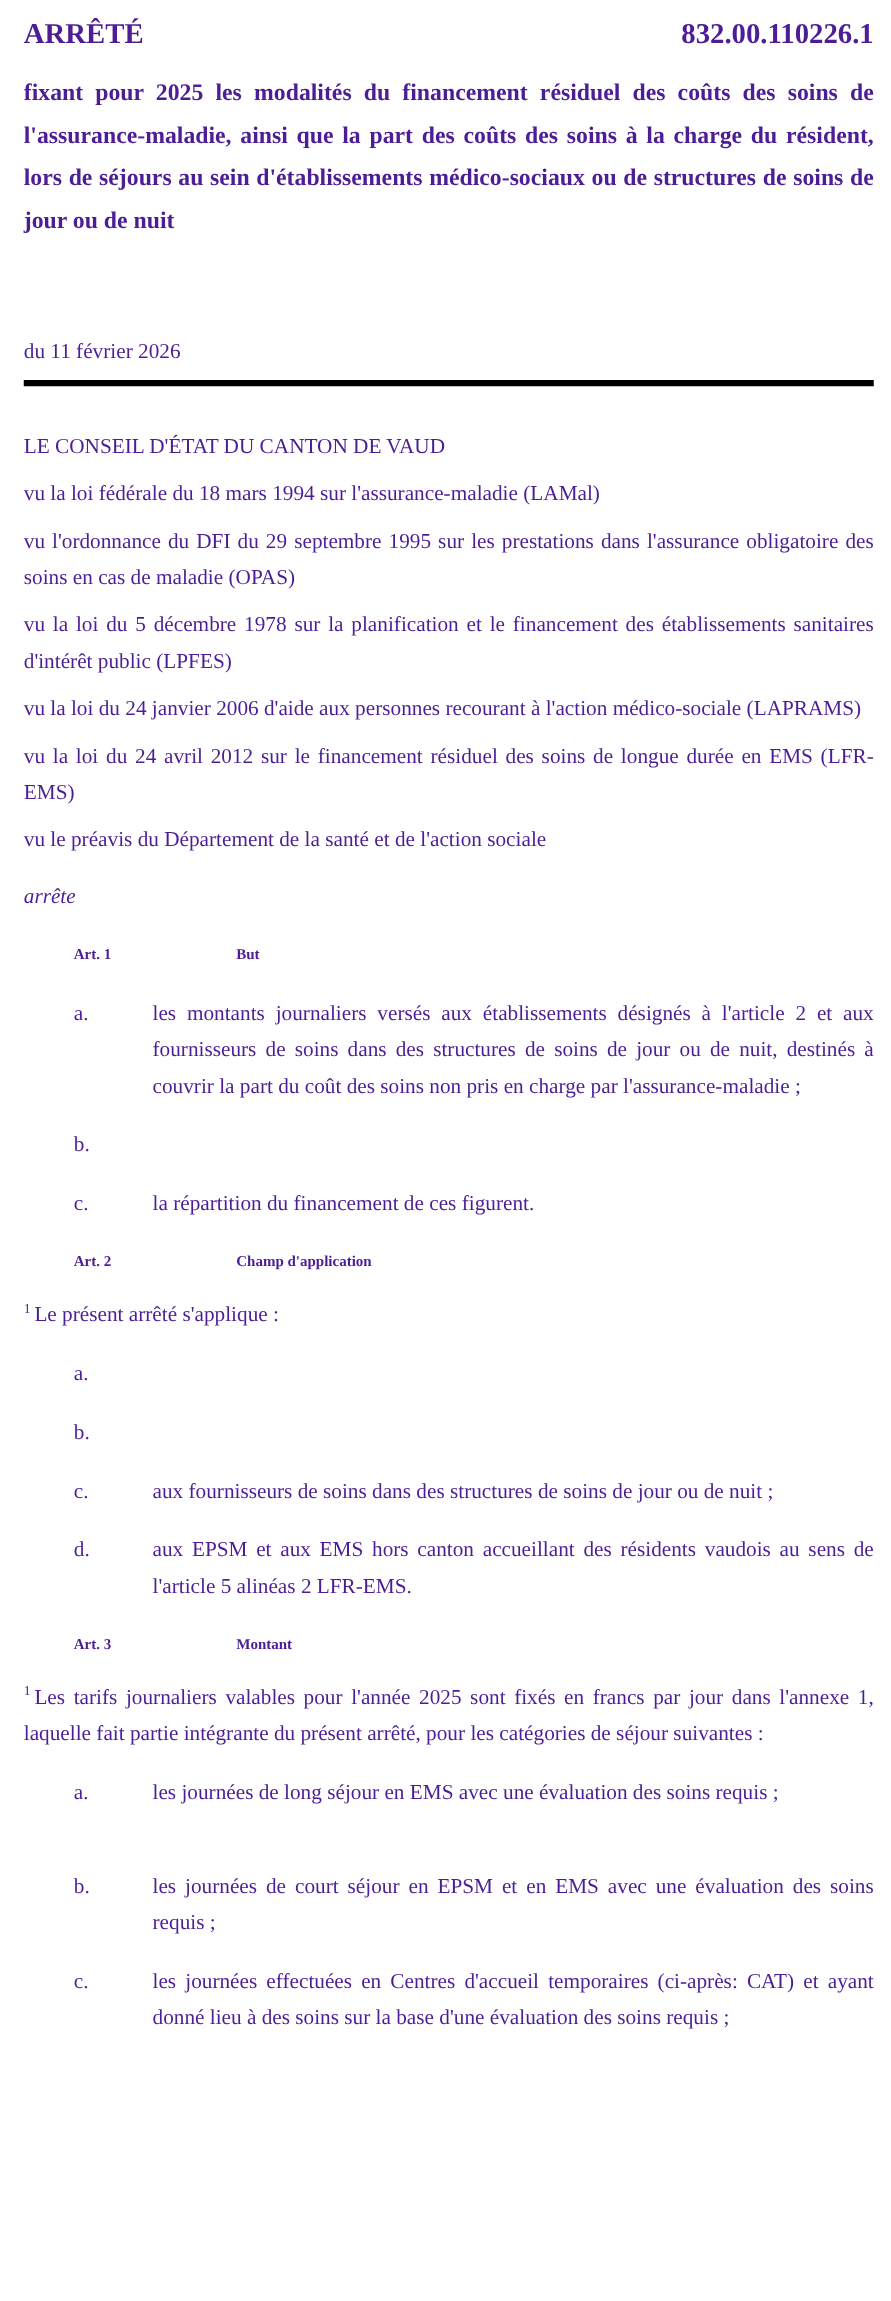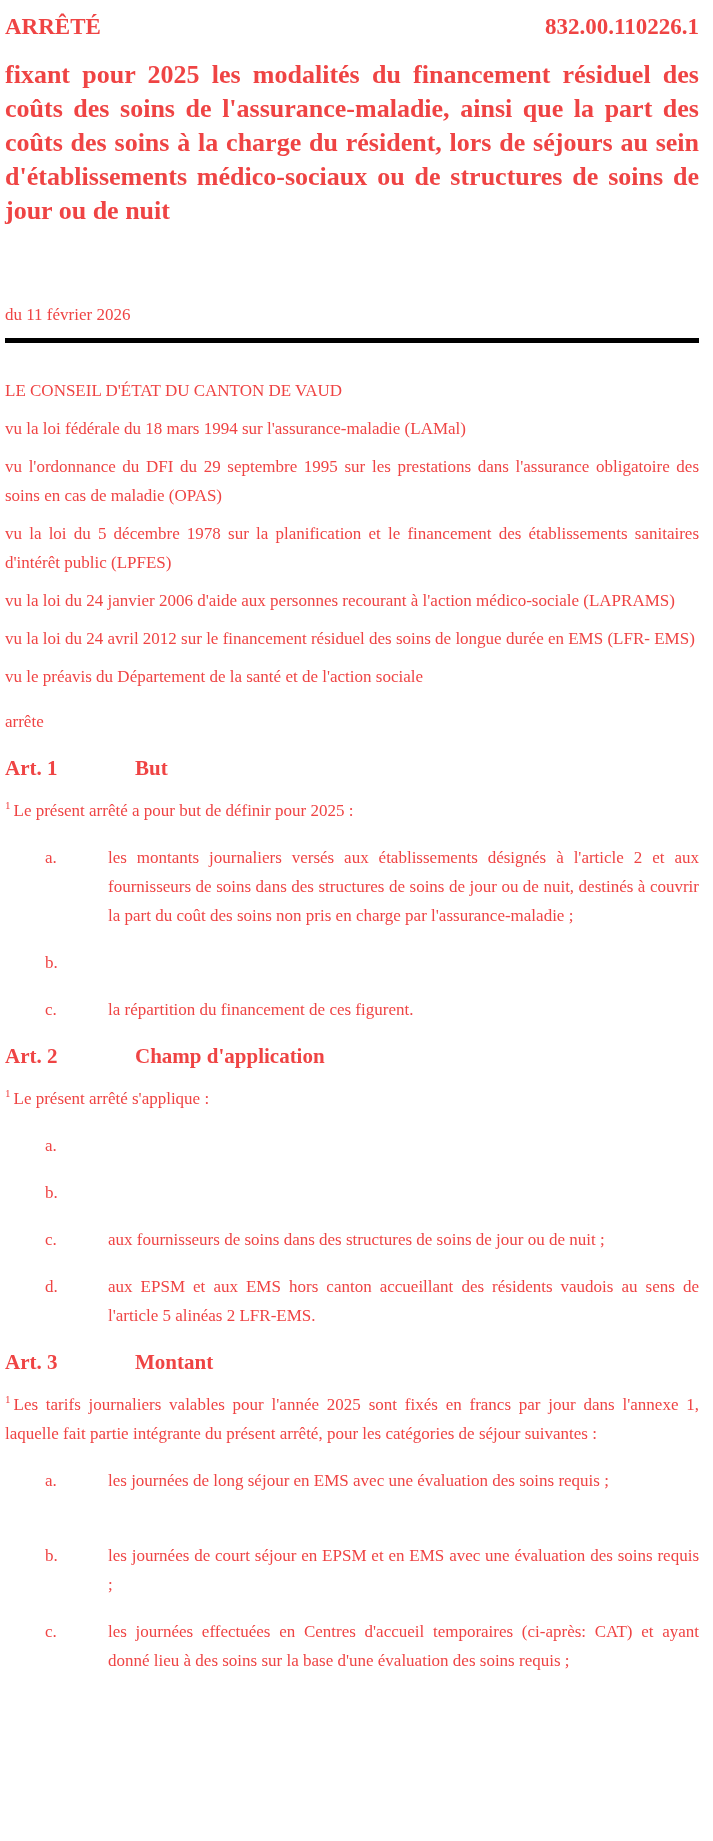--- a/index.html
+++ b/index.html
@@ -6,39 +6,39 @@
     margin: 0;
     padding: 0;
     background: #ffffff;
   }
   .page {
     position: relative;
     width: 713px;
     height: 1841px;
     overflow: hidden;
     background: #ffffff;
-    color: #ef4444;
+    color: #4c1d95;
     font-family: "Liberation Serif", "DejaVu Serif", serif;
     font-size: 17px;
     line-height: 29px;
     box-sizing: border-box;
-    padding: 12px 14px 0 5px;
+    padding: 12px 14px 0 19px;
   }
   .doc-header {
     display: flex;
     justify-content: space-between;
     align-items: baseline;
     font-weight: bold;
     font-size: 23px;
     line-height: 30px;
   }
   .doc-title {
     margin-top: 16px;
     font-weight: bold;
-    font-size: 26px;
+    font-size: 19px;
     line-height: 34px;
     text-align: justify;
   }
   .doc-date {
     margin-top: 76px;
     line-height: 22px;
   }
   .rule {
     border: none;
     border-top: 5px solid #000000;
@@ -46,27 +46,29 @@
   }
   .authority {
     margin-top: 33px;
   }
   .consideration {
     margin: 9px 0 0 0;
     text-align: justify;
   }
   .decree-word {
     margin: 16px 0 0 0;
+    font-style: italic;
   }
   .article { margin: 0; }
   .article-heading {
     display: flex;
     margin-top: 18px;
     font-weight: bold;
-    font-size: 21px;
+    font-size: 12px;
+    margin-left: 40px;
   }
   .article-number {
     width: 130px;
     flex: 0 0 130px;
   }
   .article-paragraph {
     margin: 13px 0 0 0;
     text-align: justify;
   }
   .article-paragraph sup {
@@ -115,21 +117,20 @@
   <p class="consideration">vu la loi du 24 avril 2012 sur le financement résiduel des soins de longue durée en EMS (LFR- EMS)</p>
   <p class="consideration">vu le préavis du Département de la santé et de l'action sociale</p>
 
   <p class="decree-word">arrête</p>
 
   <section class="article">
     <div class="article-heading">
       <span class="article-number">Art. 1</span>
       <span class="article-title">But</span>
     </div>
-    <p class="article-paragraph"><sup>1</sup><span>Le présent arrêté a pour but de définir pour 2025 :</span></p>
     <div class="items">
       <div class="item">
         <span class="item-label">a.</span>
         <span class="item-text">les montants journaliers versés aux établissements désignés à l'article 2 et aux fournisseurs de soins dans des structures de soins de jour ou de nuit, destinés à couvrir la part du coût des soins non pris en charge par l'assurance-maladie ;</span>
       </div>
       <div class="item">
         <span class="item-label">b.</span>
       </div>
       <div class="item">
         <span class="item-label">c.</span>

